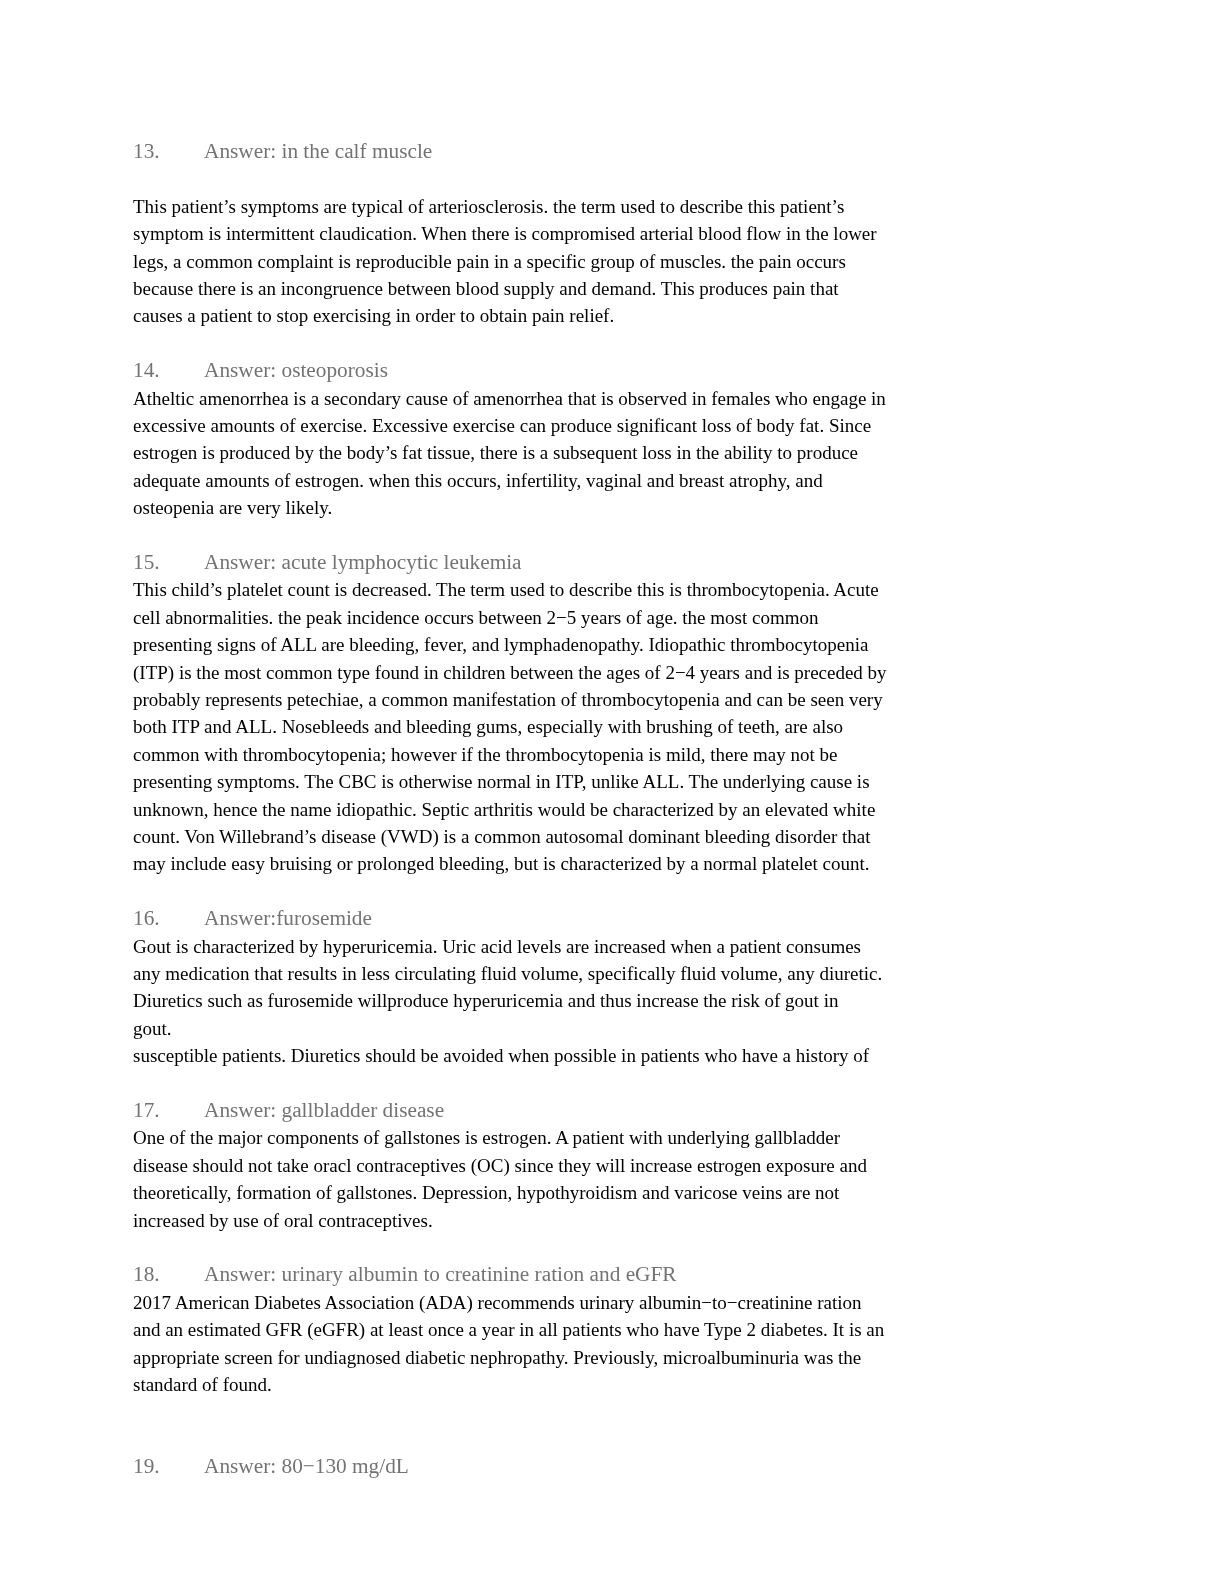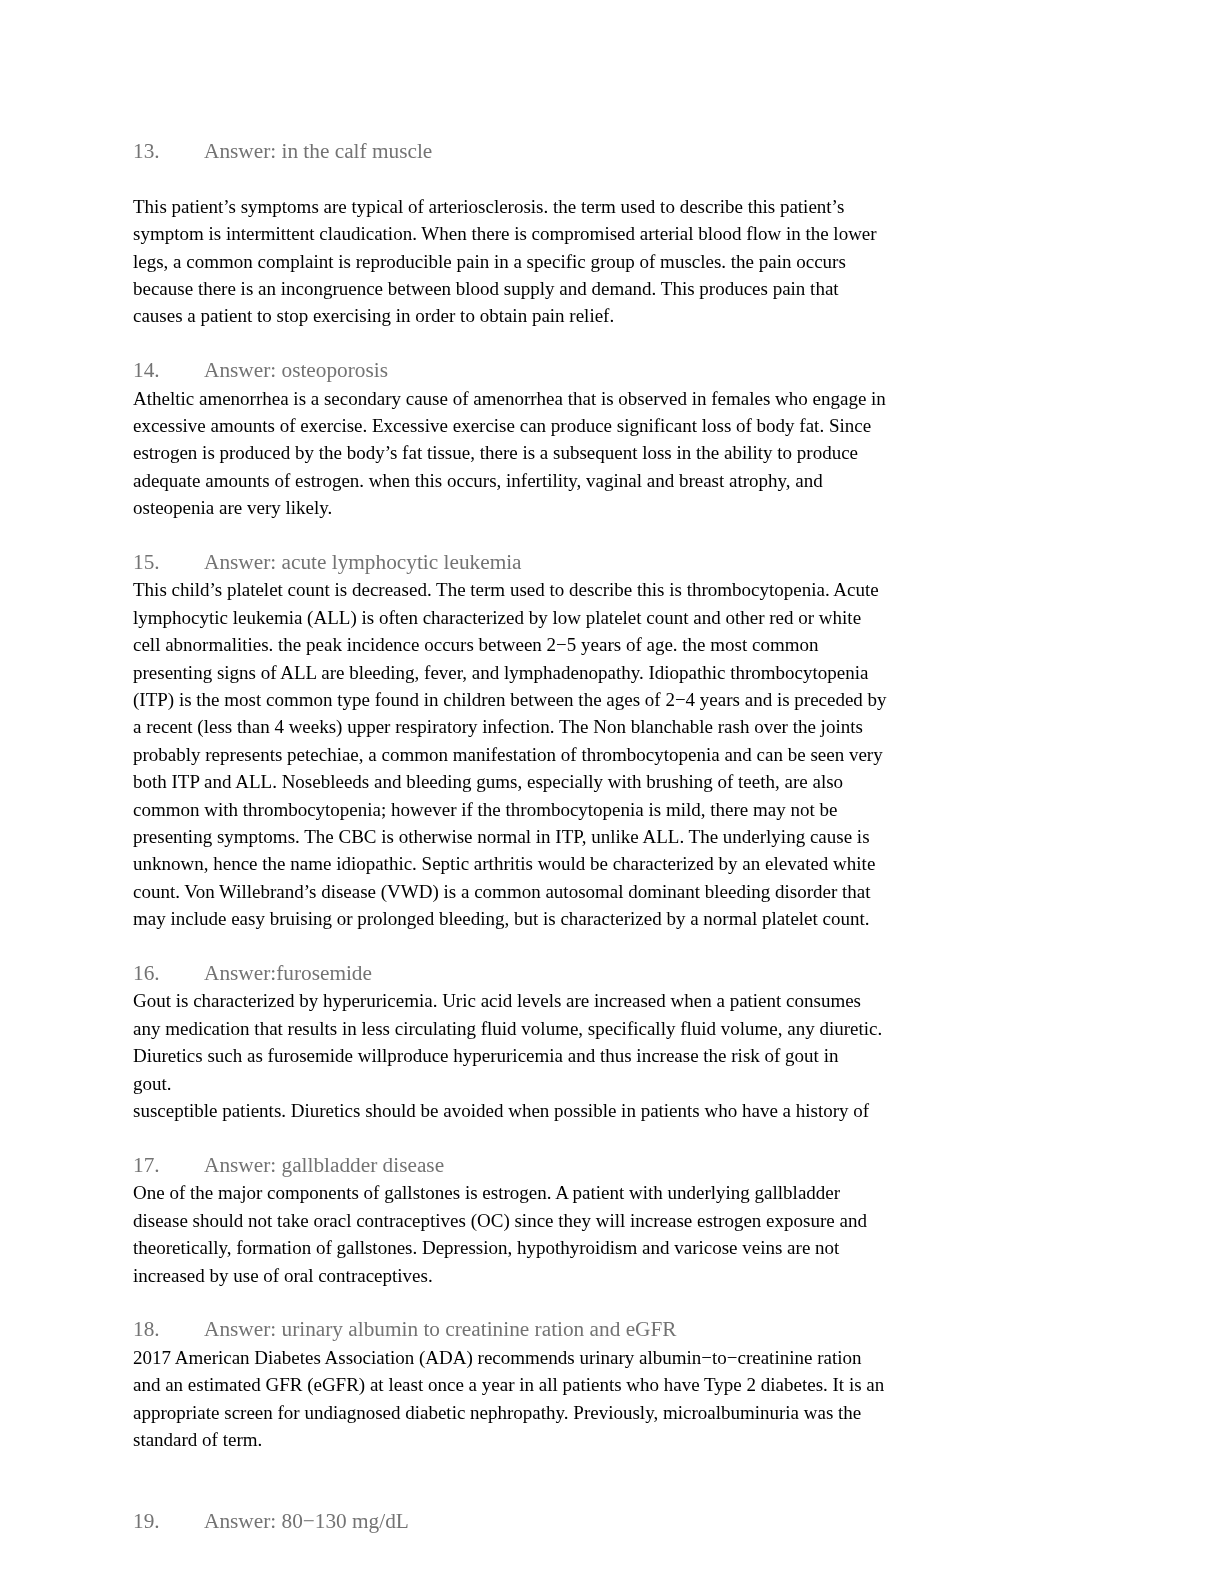--- a/index.html
+++ b/index.html
@@ -81,25 +81,23 @@
   </div>
 
   <div style="height:27.4px;"></div>
 
   <div class="section">
     <div class="heading">
       <span class="num">15.</span><span>Answer: acute lymphocytic leukemia</span>
     </div>
     <p class="body-text">
       <span class="line">This child’s platelet count is decreased. The term used to describe this is thrombocytopenia. Acute</span>
-      <span class="line">lymphocytic leukemia (ALL) is often characterized by low platelet count and other red or white</span>
       <span class="line">cell abnormalities. the peak incidence occurs between 2−5 years of age. the most common</span>
       <span class="line">presenting signs of ALL are bleeding, fever, and lymphadenopathy. Idiopathic thrombocytopenia</span>
       <span class="line">(ITP) is the most common type found in children between the ages of 2−4 years and is preceded by</span>
-      <span class="line">a recent (less than 4 weeks) upper respiratory infection. The Non blanchable rash over the joints</span>
       <span class="line">probably represents petechiae, a common manifestation of thrombocytopenia and can be seen very</span>
       <span class="line">both ITP and ALL. Nosebleeds and bleeding gums, especially with brushing of teeth, are also</span>
       <span class="line">common with thrombocytopenia; however if the thrombocytopenia is mild, there may not be</span>
       <span class="line">presenting symptoms. The CBC is otherwise normal in ITP, unlike ALL. The underlying cause is</span>
       <span class="line">unknown, hence the name idiopathic. Septic arthritis would be characterized by an elevated white</span>
       <span class="line">count. Von Willebrand’s disease (VWD) is a common autosomal dominant bleeding disorder that</span>
       <span class="line">may include easy bruising or prolonged bleeding, but is characterized by a normal platelet count.</span>
     </p>
   </div>
 
@@ -135,21 +133,21 @@
   <div style="height:27.4px;"></div>
 
   <div class="section">
     <div class="heading">
       <span class="num">18.</span><span>Answer: urinary albumin to creatinine ration and eGFR</span>
     </div>
     <p class="body-text">
       <span class="line">2017 American Diabetes Association (ADA) recommends urinary albumin−to−creatinine ration</span>
       <span class="line">and an estimated GFR (eGFR) at least once a year in all patients who have Type 2 diabetes. It is an</span>
       <span class="line">appropriate screen for undiagnosed diabetic nephropathy. Previously, microalbuminuria was the</span>
-      <span class="line">standard of term.</span>
+      <span class="line">standard of found.</span>
     </p>
   </div>
 
   <div style="height:54.8px;"></div>
 
   <div class="section">
     <div class="heading">
       <span class="num">19.</span><span>Answer: 80−130 mg/dL</span>
     </div>
   </div>

